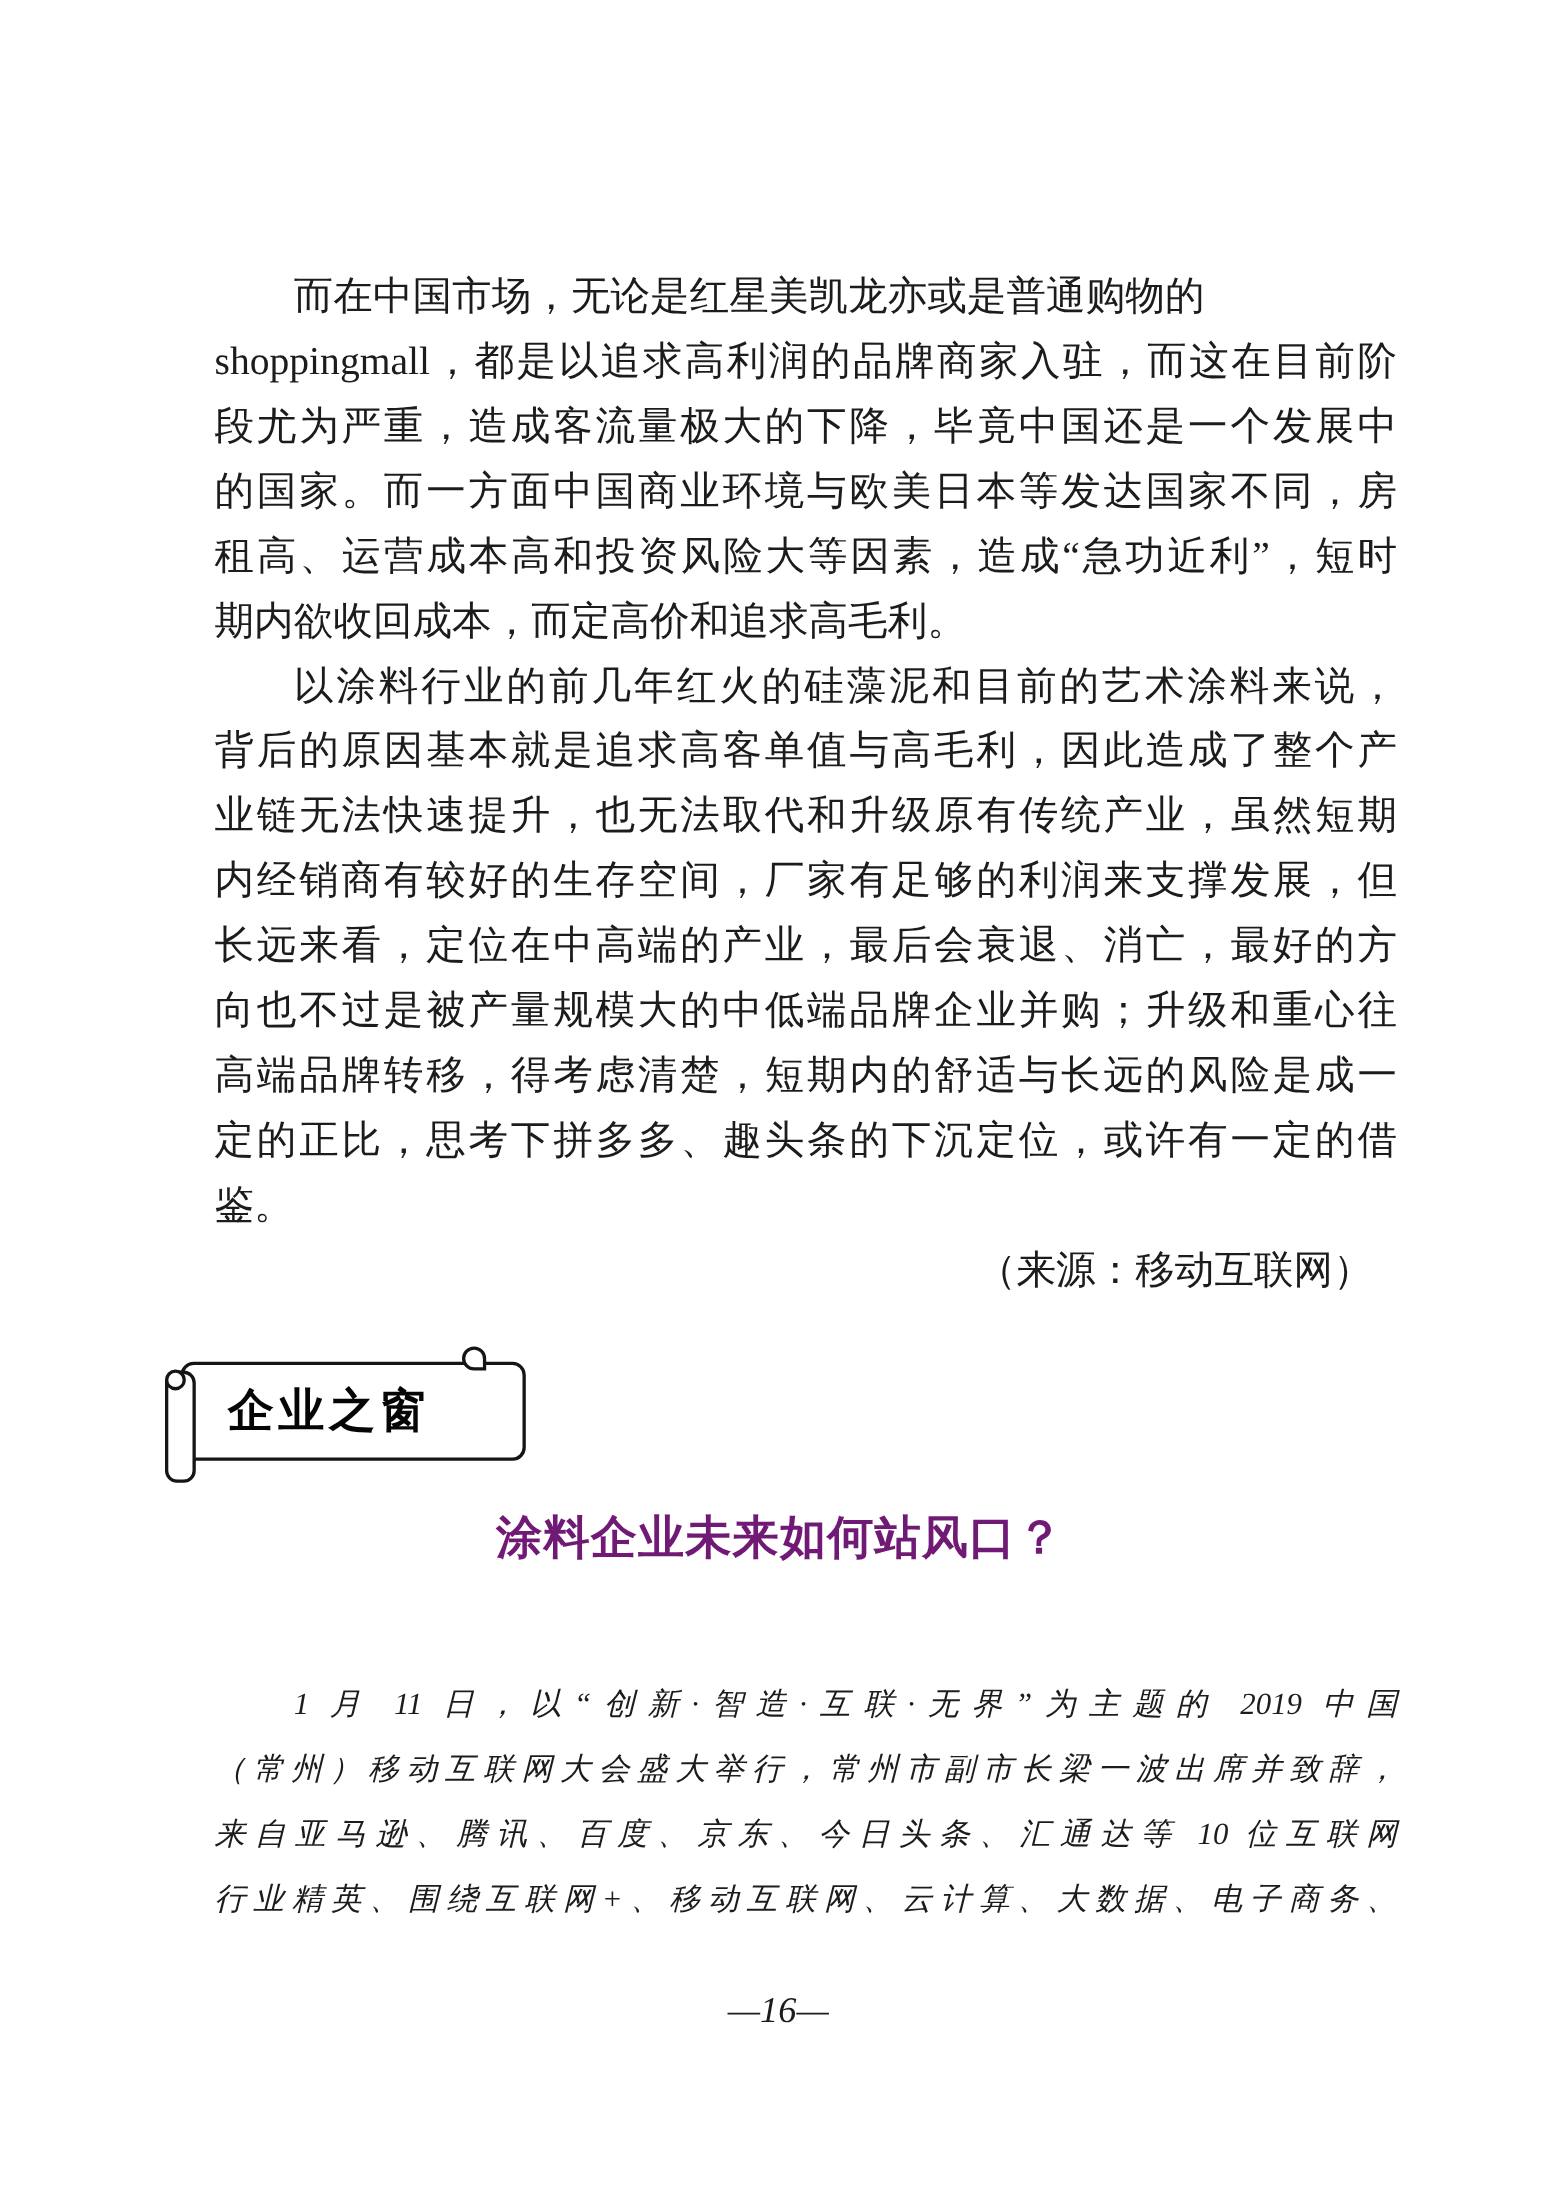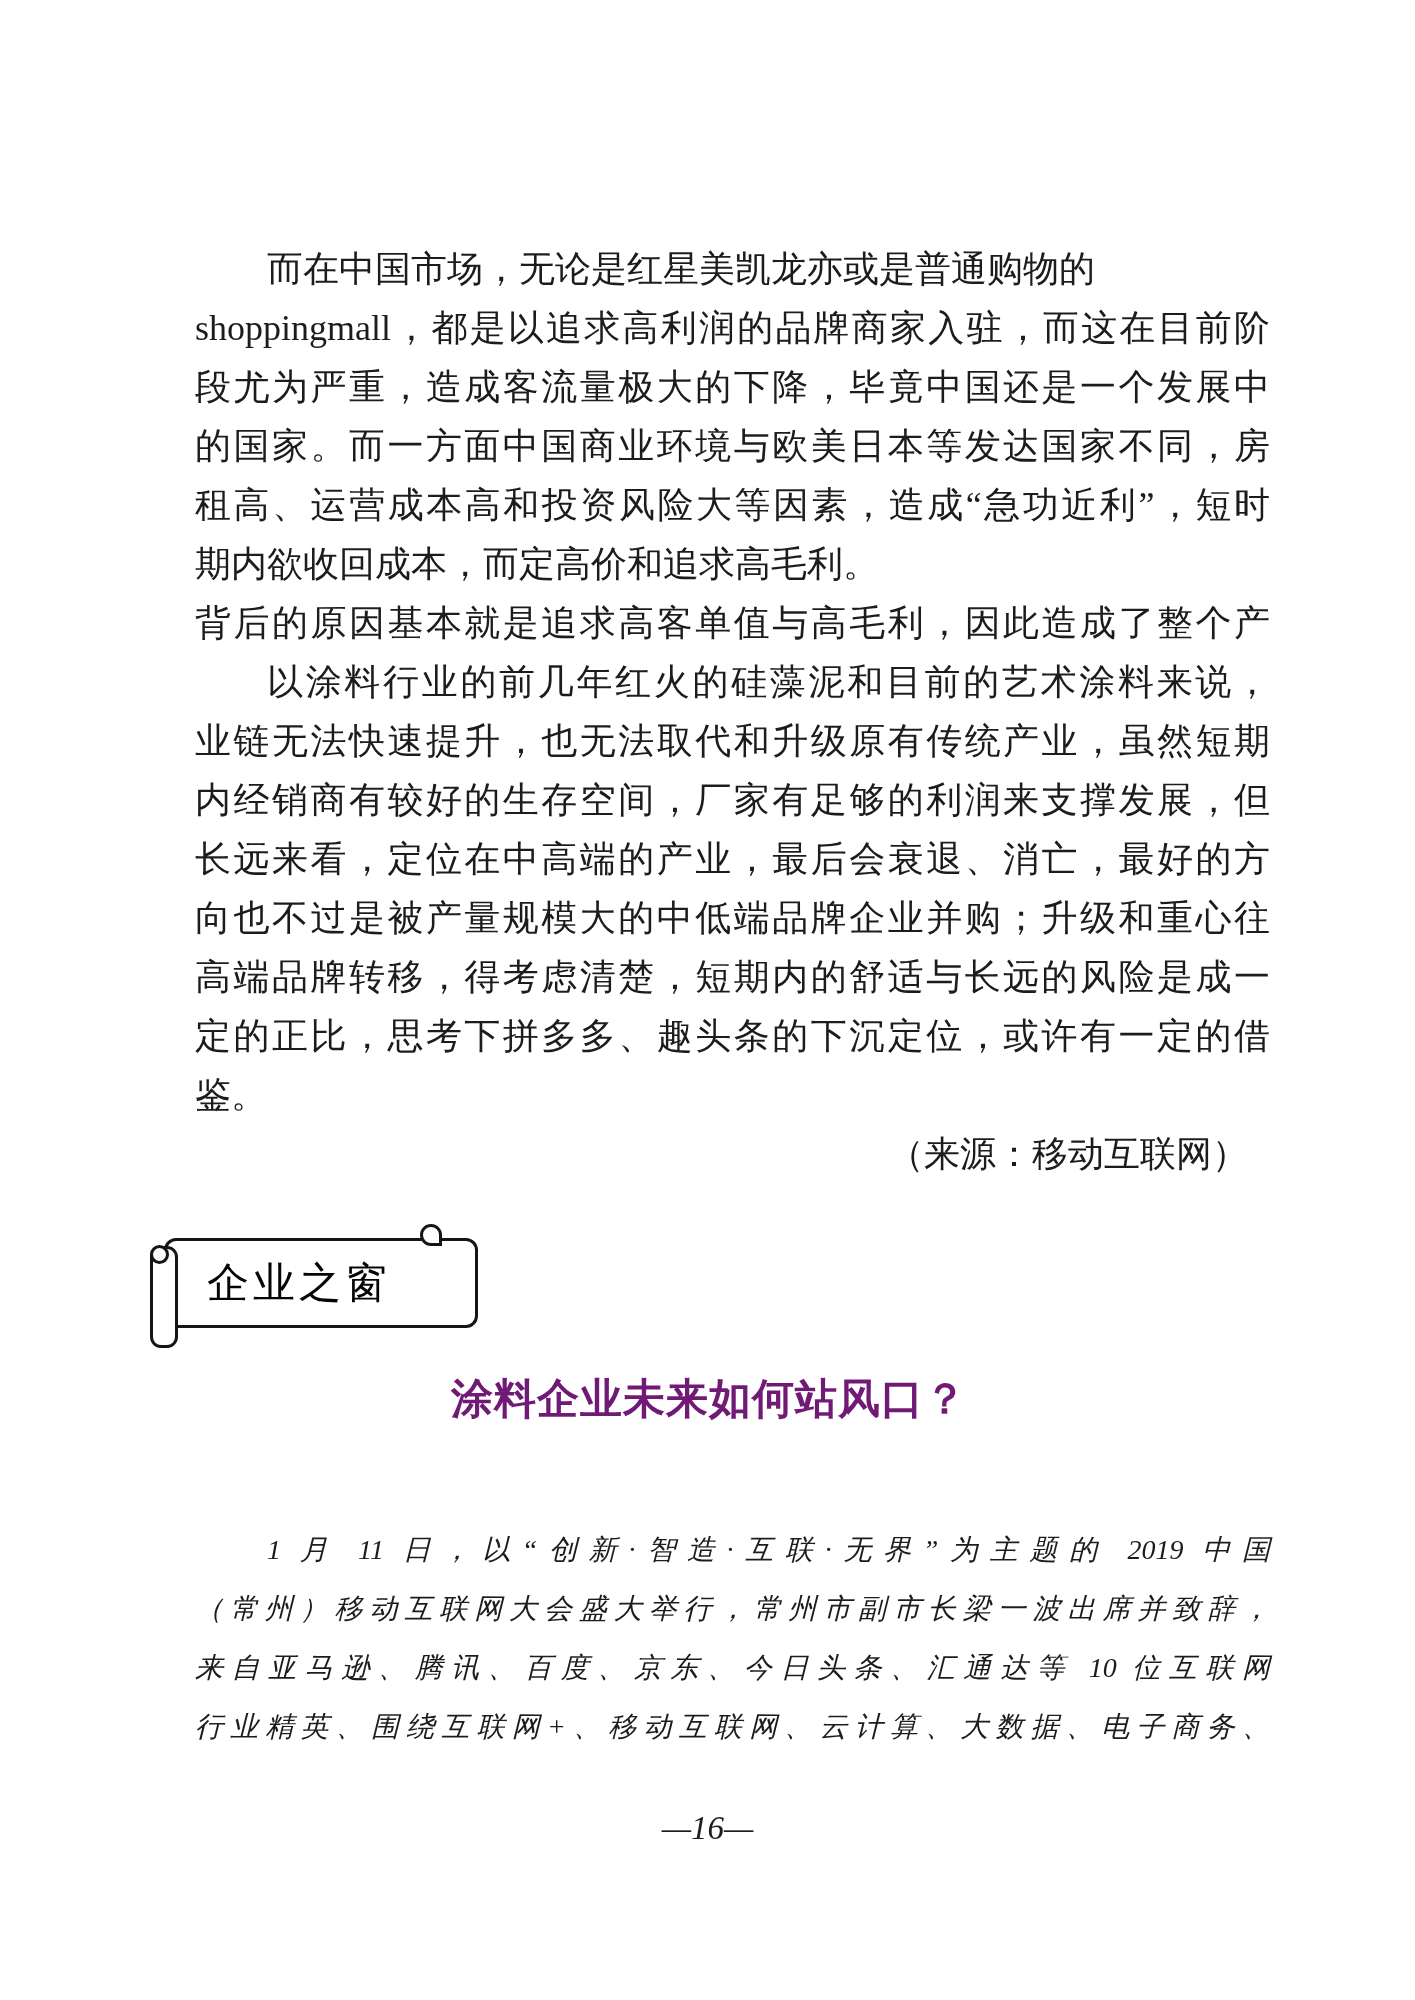--- a/index.html
+++ b/index.html
@@ -57,21 +57,21 @@
     border: 3px solid #151515;
     border-radius: 12px;
     display: flex;
     align-items: center;
     padding-left: 40px;
     box-sizing: content-box;
     z-index: 1;
   }
   .banner-main .banner-label {
     font-size: 42px;
-    font-weight: normal;
+    font-weight: bold;
     color: #050505;
     letter-spacing: 4px;
     line-height: 1;
   }
   
   .banner-curl {
     position: absolute;
     right: 18px;
     top: -8px;
     width: 16px;
@@ -146,22 +146,22 @@
 <div class="text-flow">
   <div>
     <div class="line indent">而在中国市场，无论是红星美凯龙亦或是普通购物的</div>
     <div class="line fill">shoppingmall，都是以追求高利润的品牌商家入驻，而这在目前阶</div>
     <div class="line fill">段尤为严重，造成客流量极大的下降，毕竟中国还是一个发展中</div>
     <div class="line fill">的国家。而一方面中国商业环境与欧美日本等发达国家不同，房</div>
     <div class="line fill">租高、运营成本高和投资风险大等因素，造成“急功近利”，短时</div>
     <div class="line">期内欲收回成本，而定高价和追求高毛利。</div>
   </div>
   <div>
+    <div class="line indent fill">以涂料行业的前几年红火的硅藻泥和目前的艺术涂料来说，</div>
     <div class="line fill">背后的原因基本就是追求高客单值与高毛利，因此造成了整个产</div>
-    <div class="line indent fill">以涂料行业的前几年红火的硅藻泥和目前的艺术涂料来说，</div>
     <div class="line fill">业链无法快速提升，也无法取代和升级原有传统产业，虽然短期</div>
     <div class="line fill">内经销商有较好的生存空间，厂家有足够的利润来支撑发展，但</div>
     <div class="line fill">长远来看，定位在中高端的产业，最后会衰退、消亡，最好的方</div>
     <div class="line fill">向也不过是被产量规模大的中低端品牌企业并购；升级和重心往</div>
     <div class="line fill">高端品牌转移，得考虑清楚，短期内的舒适与长远的风险是成一</div>
     <div class="line fill">定的正比，思考下拼多多、趣头条的下沉定位，或许有一定的借</div>
     <div class="line">鉴。</div>
   </div>
   <div class="line source">（来源：移动互联网）</div>
 </div>

